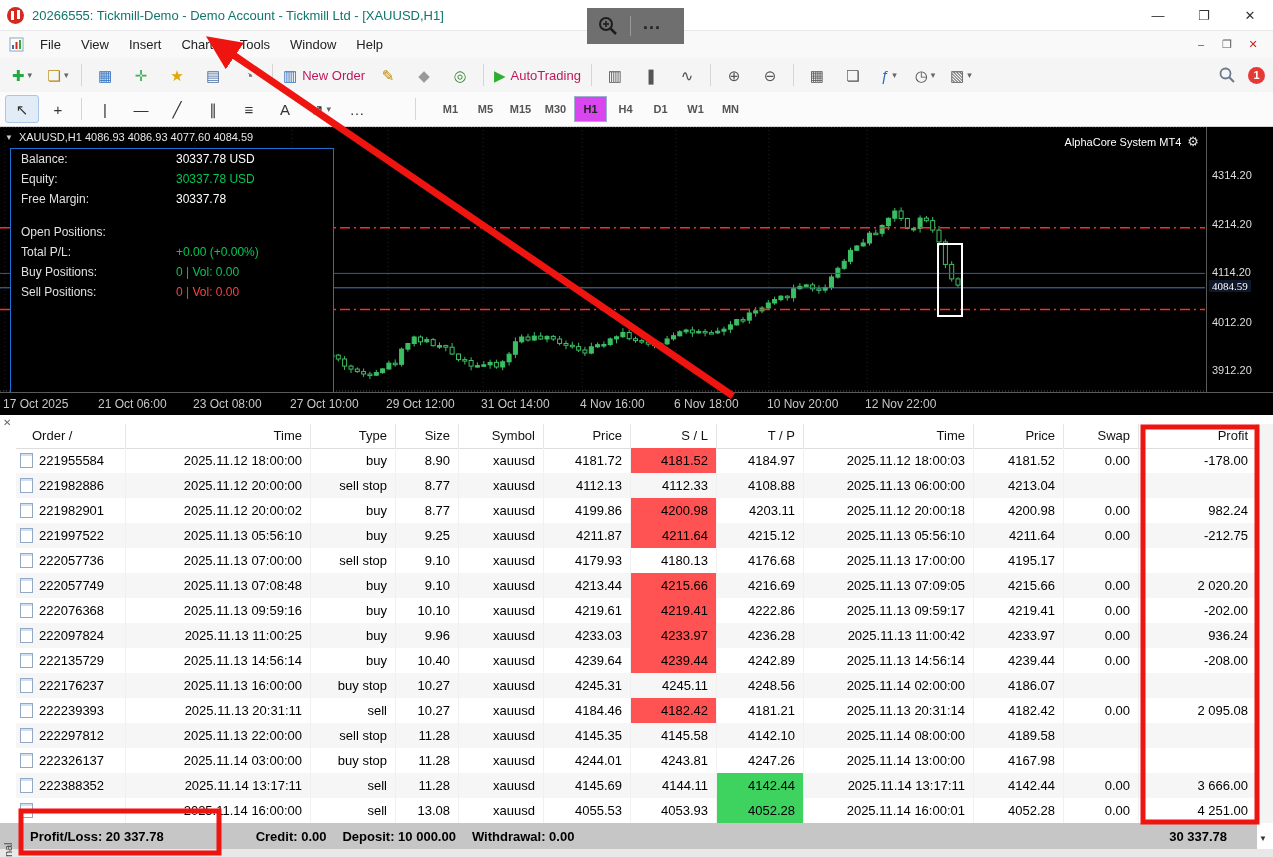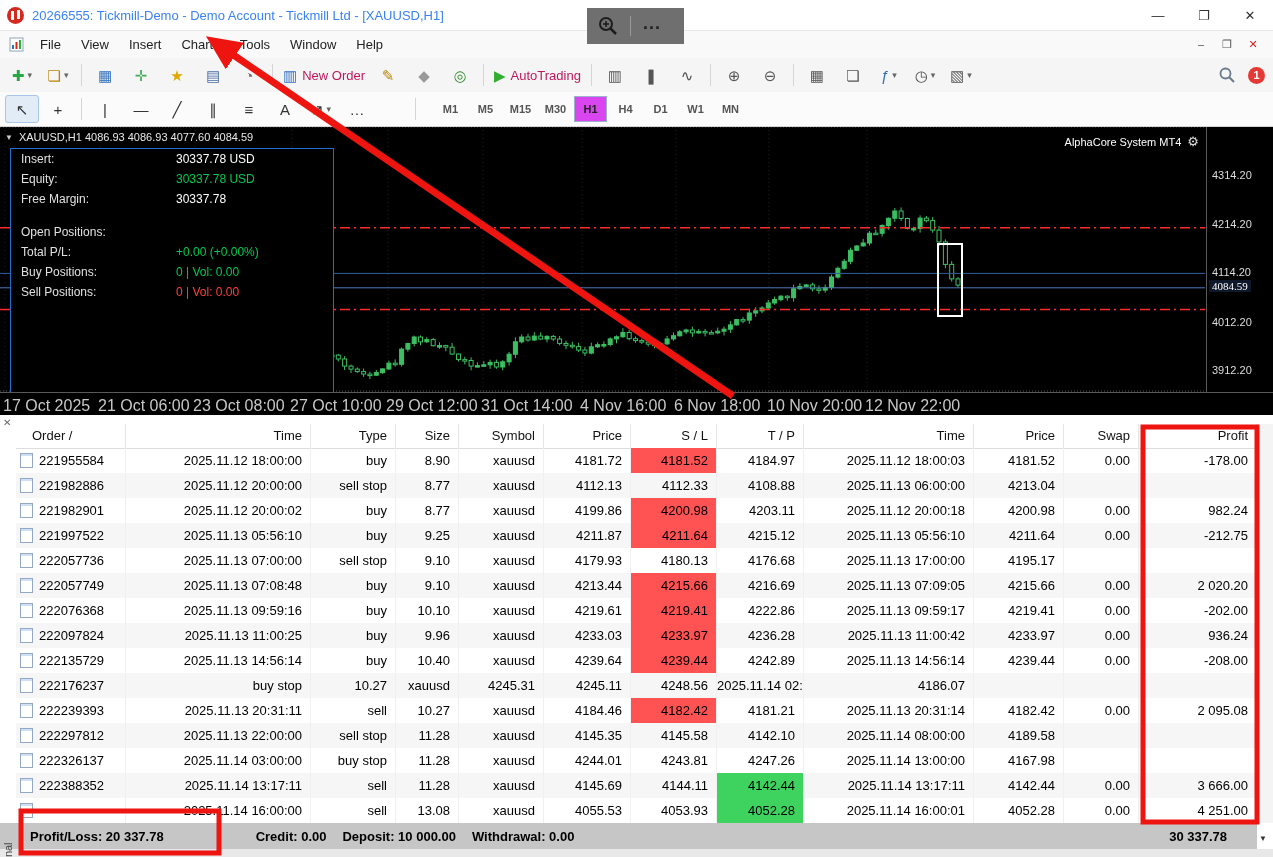--- a/index.html
+++ b/index.html
@@ -5,21 +5,21 @@
   html,body{margin:0;padding:0;}
   body{width:1273px;height:857px;position:relative;overflow:hidden;background:#f0f0f0;
        font-family:"Liberation Sans",sans-serif;}
   
   .titlebar{position:absolute;left:0;top:0;width:1273px;height:30px;background:#fff;
             display:flex;align-items:center;z-index:5;border-bottom:1px solid #e8e8e8;}
   .app-logo{width:17px;height:17px;border-radius:50%;background:#d5281f;margin:0 8px 0 7px;
             position:relative;flex:0 0 auto;}
   .app-logo::after{content:"";position:absolute;left:4px;top:4px;width:3px;height:9px;background:#fff;
             box-shadow:6px -1px 0 #fff;}
-  .title-text{font-size:13px;color:#3b82f6;white-space:nowrap;}
+  .title-text{font-size:13px;color:#0f766e;white-space:nowrap;}
   .win-controls{margin-left:auto;display:flex;height:100%;}
   .win-btn{width:46px;height:100%;display:flex;align-items:center;justify-content:center;
            font-size:13px;color:#333;}
   
   .snip{position:absolute;left:587px;top:8px;width:97px;height:36px;background:#6f6f6f;
         display:flex;align-items:center;z-index:40;}
   .snip-div{width:1px;height:20px;background:#9a9a9a;margin:0 11px;}
   .snip-more{color:#242424;font-size:19px;font-weight:bold;letter-spacing:2px;line-height:10px;margin-top:-6px;}
   
   .menubar{position:absolute;left:0;top:30px;width:1273px;height:28px;background:#f9f9f9;
@@ -55,21 +55,21 @@
   .ohlc .tri{font-size:8px;color:#ccc;}
   .watermark{position:absolute;right:74px;top:8px;color:#fff;font-size:11px;display:flex;
              align-items:center;gap:6px;z-index:2;}
   .gear{font-size:13px;color:#ddd;}
   .price-axis{position:absolute;right:0;top:0;width:66px;height:266px;background:#000;
               border-left:1px solid #5a5a5a;z-index:2;}
   .pa-label{position:absolute;left:5px;color:#ddd;font-size:11px;}
   .pa-label.box{background:#0f172a;color:#fff;padding:0 3px;left:2px;font-family:Liberation Serif, serif;}
   .date-axis{position:absolute;left:0;top:392px;width:1273px;height:22px;background:#000;
              border-top:1px solid #5a5a5a;z-index:3;}
-  .da-label{position:absolute;top:4px;color:#c8c8c8;font-size:16px;white-space:nowrap;}
+  .da-label{position:absolute;top:4px;color:#c8c8c8;font-size:12px;white-space:nowrap;}
   .info-panel{position:absolute;left:10px;top:22px;width:322px;height:243px;background:#000;
               border:1px solid #1d6fd1;z-index:3;overflow:hidden;}
   .ip-title{color:#1e90ff;font-weight:bold;font-size:14px;margin:14px 0 0 10px;letter-spacing:.5px;}
   .ip-heading{color:#e0e0e0;font-size:12px;margin:16px 0 3px 10px;}
   .ip-row{display:flex;font-size:12px;line-height:20px;margin-left:10px;}
   .ip-label{color:#e0e0e0;width:155px;}
   
   .terminal{position:absolute;left:0;top:414px;width:1273px;height:443px;background:#fff;z-index:2;}
   .term-close{position:absolute;left:3px;top:4px;font-size:10px;color:#666;line-height:10px;}
   .term-tab{position:absolute;left:2px;top:884px;transform:rotate(-90deg);transform-origin:0 0;
@@ -522,21 +522,21 @@
       <div class="pa-label" style="top: 43px;">4314.20</div>
       <div class="pa-label" style="top: 92px;">4214.20</div>
       <div class="pa-label" style="top: 140px;">4114.20</div>
       <div class="pa-label box" style="top: 154px;">4084.59</div>
       <div class="pa-label" style="top: 190px;">4012.20</div>
       <div class="pa-label" style="top: 238px;">3912.20</div>
     </div>
   <div class="info-panel">
     <div>
         <div class="ip-row">
-          <span class="ip-label">Insert:</span>
+          <span class="ip-label">Balance:</span>
           <span class="ip-value" style="color: rgb(255, 255, 255);">30337.78 USD</span>
         </div>
         <div class="ip-row">
           <span class="ip-label">Equity:</span>
           <span class="ip-value" style="color: rgb(0, 200, 83);">30337.78 USD</span>
         </div>
         <div class="ip-row">
           <span class="ip-label">Free Margin:</span>
           <span class="ip-value" style="color: rgb(255, 255, 255);">30337.78</span>
         </div>
@@ -737,20 +737,21 @@
         <div class="td">2025.11.13 14:56:14</div>
         <div class="td">4239.44</div>
         <div class="td">0.00</div>
         <div class="td">-208.00</div>
       </div>
       <div class="gridrow trow alt">
         <div class="td order">
           <span class="doc-icon"></span>
           <span class="order-num">222176237</span>
         </div>
+        <div class="td">2025.11.13 16:00:00</div>
         <div class="td">buy stop</div>
         <div class="td">10.27</div>
         <div class="td">xauusd</div>
         <div class="td">4245.31</div>
         <div class="td">4245.11</div>
         <div class="td">4248.56</div>
         <div class="td">2025.11.14 02:00:00</div>
         <div class="td">4186.07</div>
         <div class="td"></div>
         <div class="td"></div>

